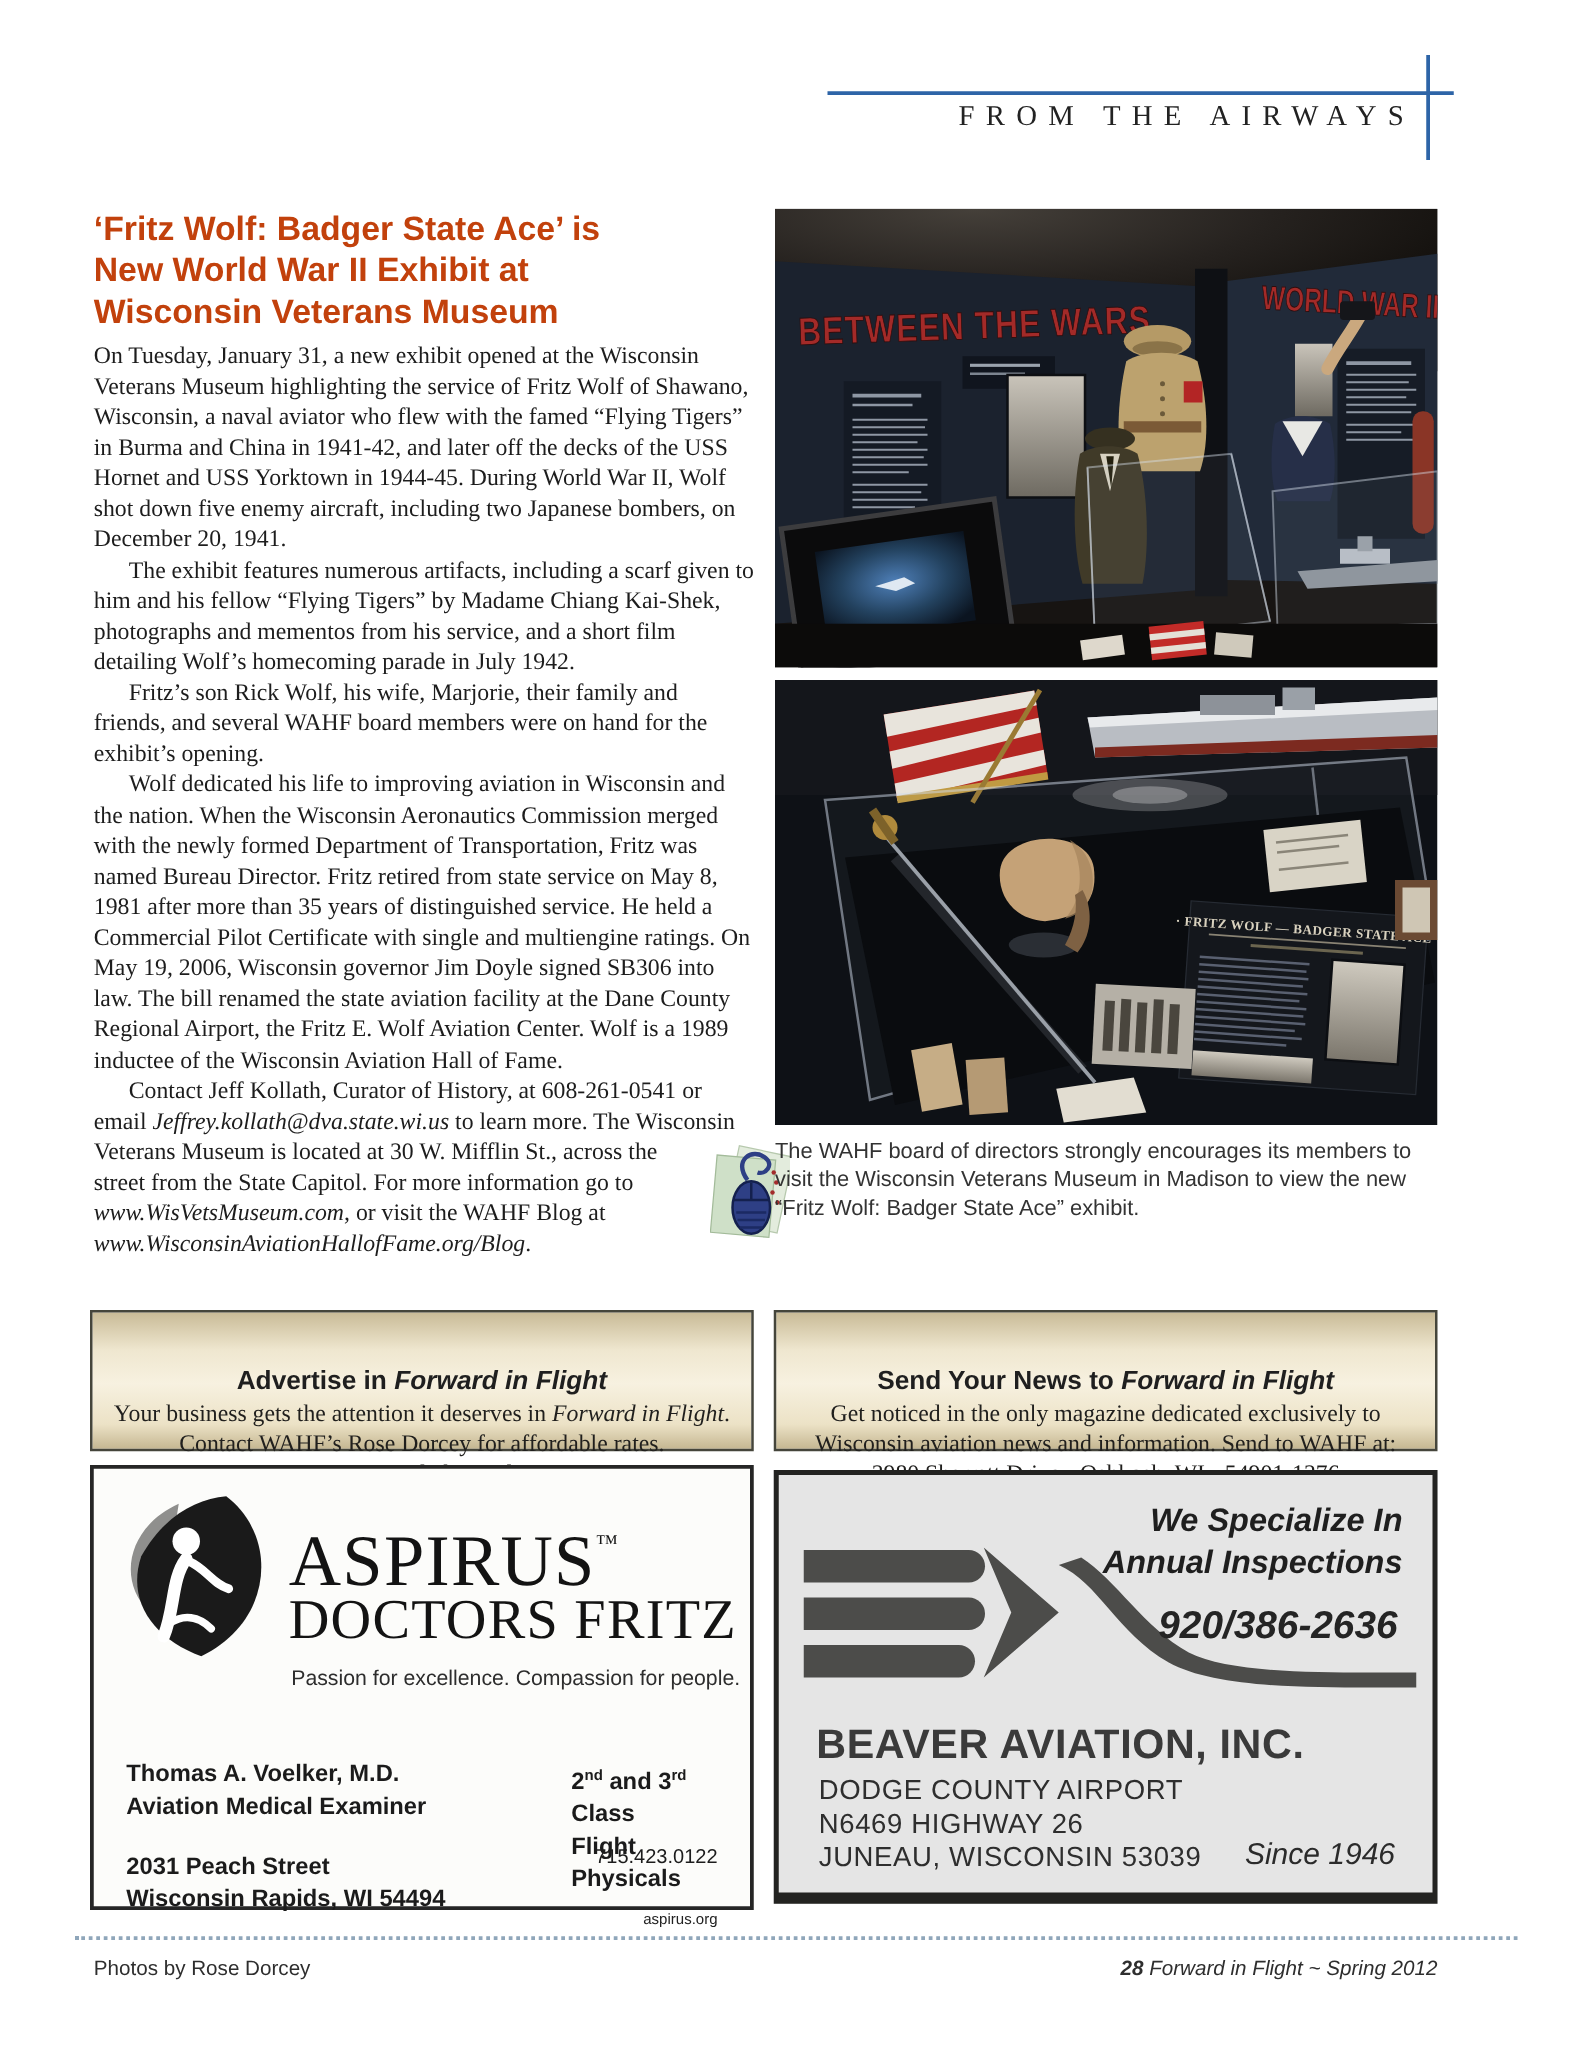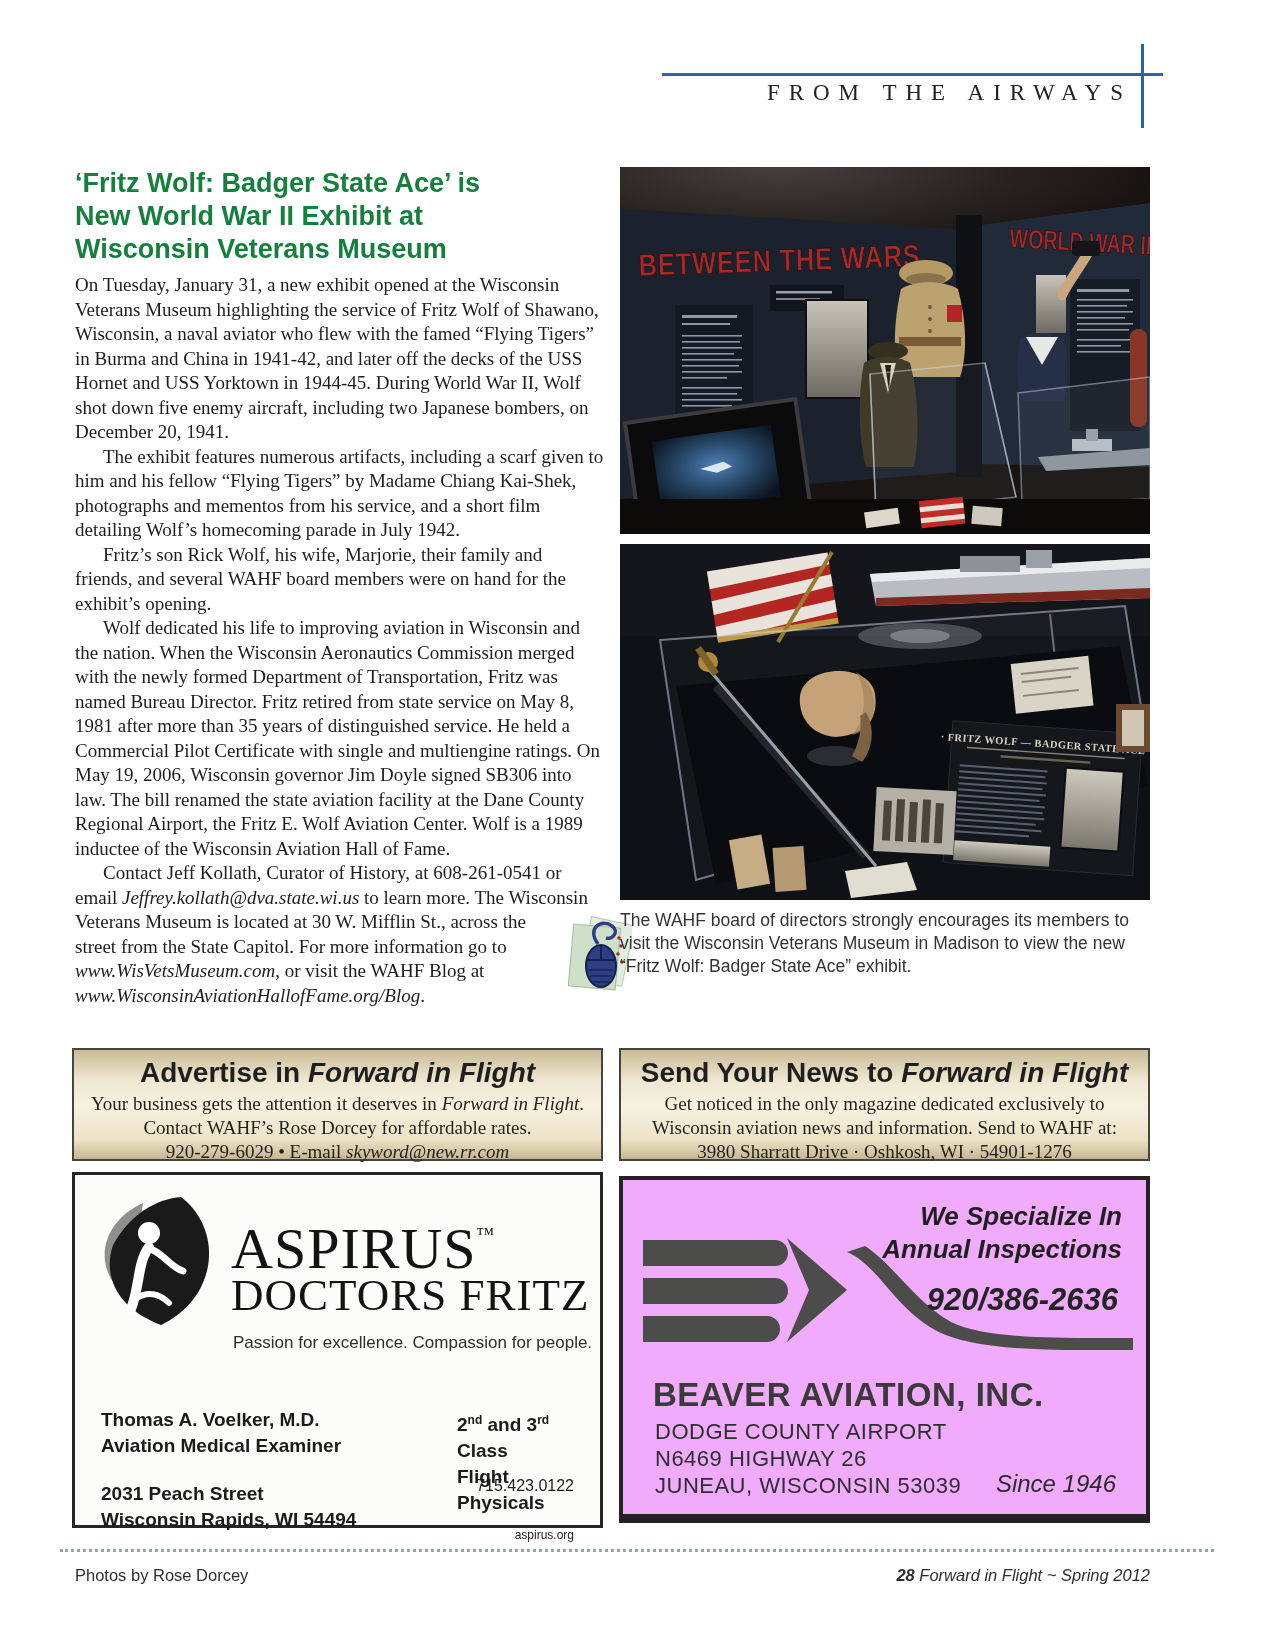--- a/index.html
+++ b/index.html
@@ -11,21 +11,21 @@
   .hline{position:absolute;left:662px;top:73px;width:501px;height:3px;background:#2d64a7;}
   .vline{position:absolute;left:1141px;top:44px;width:3px;height:84px;background:#2d64a7;}
   .airways{
     position:absolute;top:80px;right:143px;
     font-family:"Liberation Serif",serif;font-size:23px;letter-spacing:9px;color:#222;
   }
   
   .col-left{position:absolute;left:75px;top:167px;width:529px;}
   .article-title{
     font-family:"Liberation Sans",sans-serif;font-weight:bold;font-size:27px;
-    line-height:33px;color:#15803d;margin:0 0 7px 0;
+    line-height:33px;color:#c2410c;margin:0 0 7px 0;
   }
   .body-text{font-size:19px;line-height:24.5px;color:#1d1d1d;}
   .body-text p{margin:0;}
   .body-text p.ind{text-indent:28px;}
   .it{font-style:italic;}
   .mouse-float{float:right;width:64px;height:80px;margin:4px 0 0 10px;}
   
   .col-right{position:absolute;left:620px;top:167px;width:530px;}
   .photo{display:block;}
   .photo2{margin-top:10px;}
@@ -35,22 +35,22 @@
   }
   
   .promo{
     position:absolute;top:1048px;height:113px;box-sizing:border-box;
     border:2px solid #45453b;text-align:center;padding-top:7px;
     background:linear-gradient(180deg,#c9bb97 0%,#efe7d0 28%,#f7f1e0 52%,#ece2c6 82%,#c5b792 100%);
   }
   #promo-left{left:72px;width:531px;}
   #promo-right{left:619px;width:531px;}
   .promo-title{
-    font-family:"Liberation Sans",sans-serif;font-weight:bold;font-size:28px;
-    color:#1f1f1f;margin-bottom:3px;
+    font-family:"Liberation Sans",sans-serif;font-weight:bold;font-size:21px;
+    color:#1f1f1f;margin-bottom:3px;margin-top:36px;
   }
   .promo-title .it{font-style:italic;}
   .promo-body{font-size:19px;line-height:24px;color:#201f1d;padding:0 12px;}
   
   #aspirus-ad{
     position:absolute;left:72px;top:1172px;width:531px;height:356px;
     box-sizing:border-box;border:3px solid #262626;background:#fcfcfa;
   }
   .asp-logo{position:absolute;left:10px;top:16px;}
   .asp-brand{
@@ -75,21 +75,21 @@
     position:absolute;right:26px;top:302px;font-family:"Liberation Sans",sans-serif;
     font-size:16px;color:#1c1c1c;
   }
   .asp-web{
     position:absolute;right:26px;top:334px;font-family:"Liberation Sans",sans-serif;
     font-size:12px;color:#222;margin-top:19px;
   }
   
   #beaver-ad{
     position:absolute;left:619px;top:1176px;width:531px;height:347px;
-    box-sizing:border-box;border:4px solid #232321;border-bottom-width:9px;background:#f0abfc;
+    box-sizing:border-box;border:4px solid #232321;border-bottom-width:9px;background:#e5e5e5;
   }
   .beaver-logo{position:absolute;left:12px;top:58px;}
   .beaver-spec{
     position:absolute;right:24px;top:20px;text-align:right;
     font-family:"Liberation Sans",sans-serif;font-weight:bold;font-style:italic;
     font-size:26px;line-height:33px;color:#1f1f1f;
   }
   .beaver-phone{
     position:absolute;right:28px;top:102px;font-family:"Liberation Sans",sans-serif;
     font-weight:bold;font-style:italic;font-size:31px;color:#242424;

